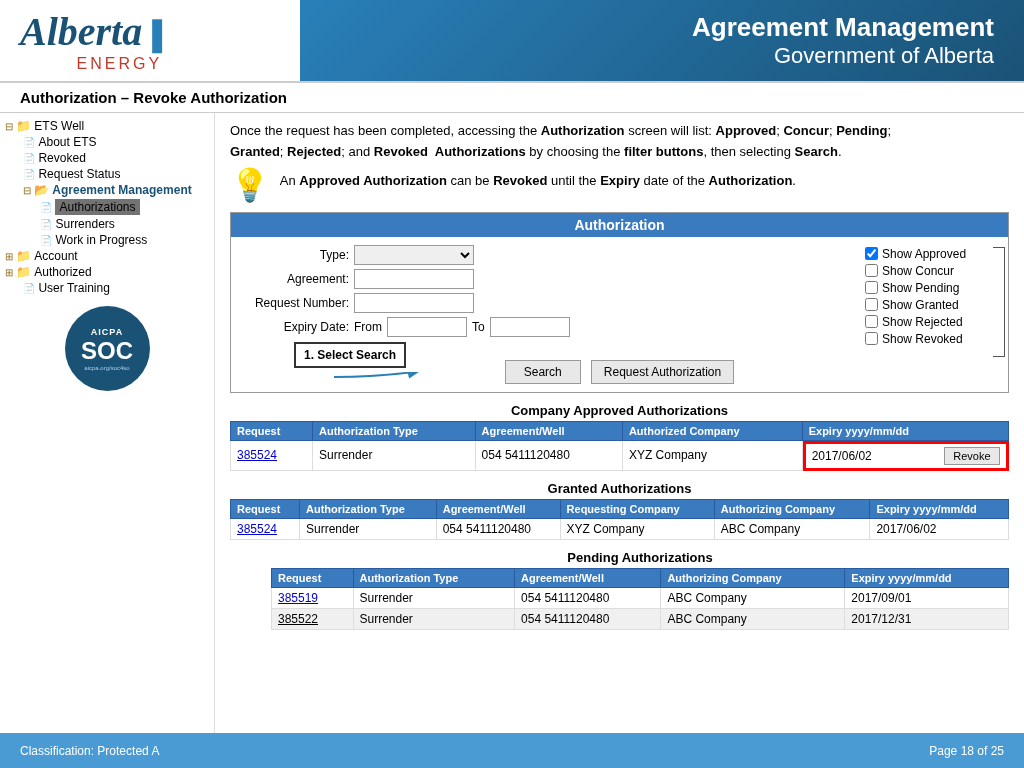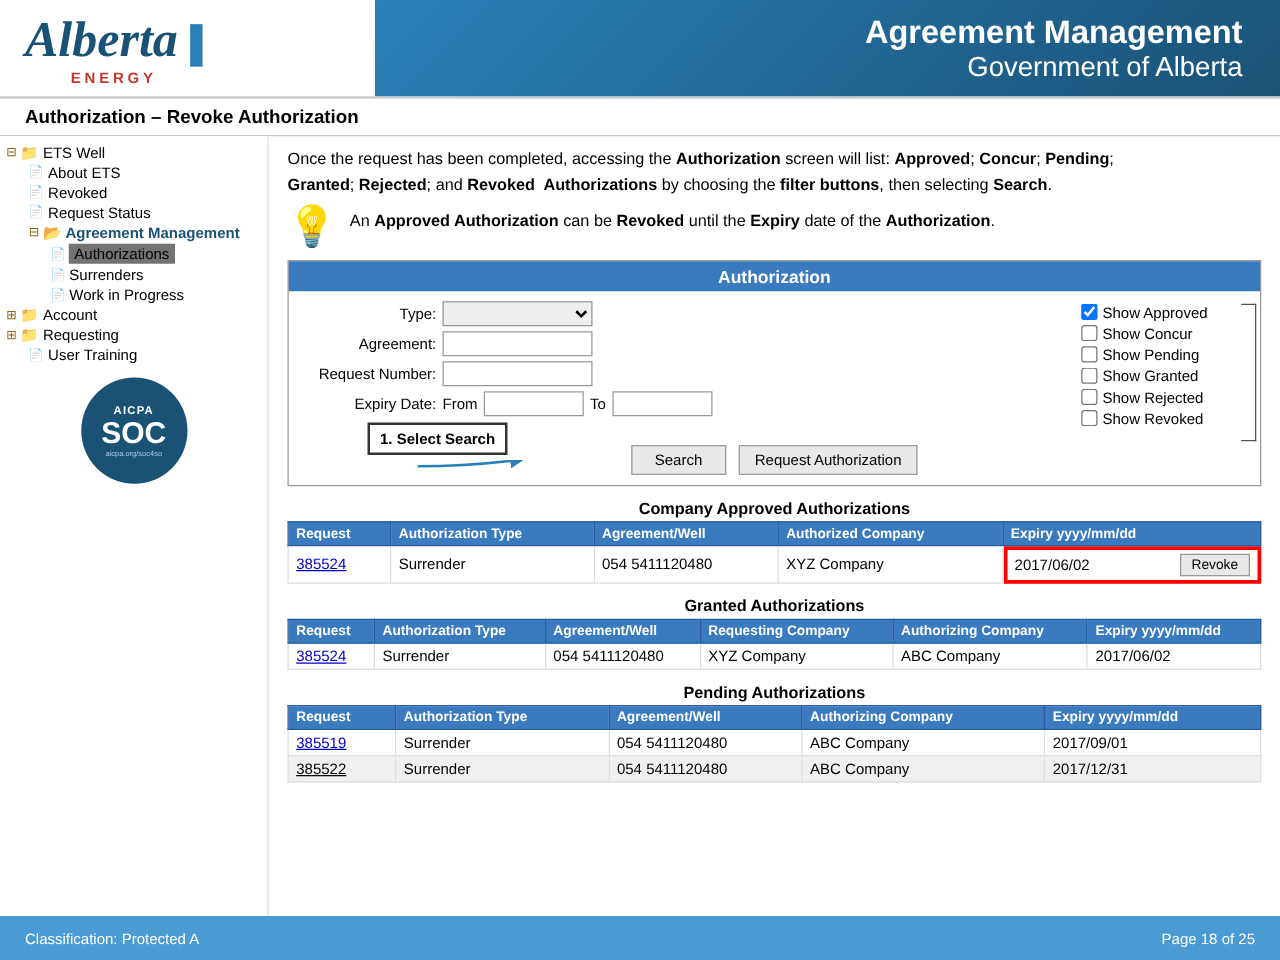--- a/index.html
+++ b/index.html
@@ -5,21 +5,21 @@
     * { box-sizing: border-box; margin: 0; padding: 0; }
     body { font-family: Arial, sans-serif; font-size: 13px; background: #fff; width: 1024px; height: 768px; overflow: hidden; }
   </style>
 </head>
 <body>
 
 <div style="display:flex; align-items:stretch; background:#fff; border-bottom:2px solid #ccc;">
   <div style="padding:8px 20px; flex:0 0 300px; display:flex; align-items:center;">
     <div>
       <span style="font-family:'Times New Roman',serif; font-size:40px; color:#1a5276; font-style:italic; font-weight:bold;">Alberta</span><span style="font-size:28px; color:#2980b9; font-weight:bold;">▐</span>
-      <div style="font-size:12px; color:#c0392b; font-weight:bold; letter-spacing:3px; text-align:center;">ENERGY</div>
+      <div style="font-size:16px; color:#c0392b; font-weight:normal; letter-spacing:3px; text-align:right;">ENERGY</div>
     </div>
   </div>
   <div style="flex:1; background:linear-gradient(135deg,#2980b9 0%,#1a5276 100%); display:flex; align-items:center; justify-content:flex-end; padding:10px 30px;">
     <div style="color:#fff; text-align:right;">
       <div style="font-size:26px; font-weight:bold;">Agreement Management</div>
       <div style="font-size:22px;">Government of Alberta</div>
     </div>
   </div>
 </div>
 
@@ -75,21 +75,21 @@
 
       <div style="display:flex; align-items:center; padding:1px 0;">
         <span style="margin-right:3px; font-size:10px; color:#8B6914;">⊞</span>
         <span style="margin-right:3px; font-size:12px;">📁</span>
         <span>Account</span>
       </div>
 
       <div style="display:flex; align-items:center; padding:1px 0;">
         <span style="margin-right:3px; font-size:10px; color:#8B6914;">⊞</span>
         <span style="margin-right:3px; font-size:12px;">📁</span>
-        <span>Requesting</span>
+        <span>Authorized</span>
       </div>
 
       <div style="display:flex; align-items:center; padding:1px 0; padding-left:18px;">
         <span style="margin-right:3px; font-size:10px; color:#666;">📄</span>
         <span>User Training</span>
       </div>
     </div>
 
     <div style="display:flex; justify-content:center; margin-top:10px;">
       <div style="width:85px; height:85px; border-radius:50%; background:#1a5276; display:flex; flex-direction:column; align-items:center; justify-content:center; color:#fff;">
@@ -241,21 +241,21 @@
             <td style="padding:3px 6px; border:1px solid #ddd; background:#fff;">Surrender</td>
             <td style="padding:3px 6px; border:1px solid #ddd; background:#fff;">054 5411120480</td>
             <td style="padding:3px 6px; border:1px solid #ddd; background:#fff;">XYZ Company</td>
             <td style="padding:3px 6px; border:1px solid #ddd; background:#fff;">ABC Company</td>
             <td style="padding:3px 6px; border:1px solid #ddd; background:#fff;">2017/06/02</td>
           </tr>
         </tbody>
       </table>
     </div>
 
-    <div style="margin-bottom:10px;">
+    <div style="margin-bottom:10px;margin-left:41px;">
       <div style="text-align:center; font-size:13px; font-weight:bold; margin-bottom:3px;">Pending Authorizations</div>
       <table style="width:100%; border-collapse:collapse; font-size:12px;">
         <thead>
           <tr>
             <th style="background:#3a7abf; color:#fff; padding:3px 6px; text-align:left; border:1px solid #2a5a9f; font-size:11px;">Request</th>
             <th style="background:#3a7abf; color:#fff; padding:3px 6px; text-align:left; border:1px solid #2a5a9f; font-size:11px;">Authorization Type</th>
             <th style="background:#3a7abf; color:#fff; padding:3px 6px; text-align:left; border:1px solid #2a5a9f; font-size:11px;">Agreement/Well</th>
             <th style="background:#3a7abf; color:#fff; padding:3px 6px; text-align:left; border:1px solid #2a5a9f; font-size:11px;">Authorizing Company</th>
             <th style="background:#3a7abf; color:#fff; padding:3px 6px; text-align:left; border:1px solid #2a5a9f; font-size:11px;">Expiry yyyy/mm/dd</th>
           </tr>

